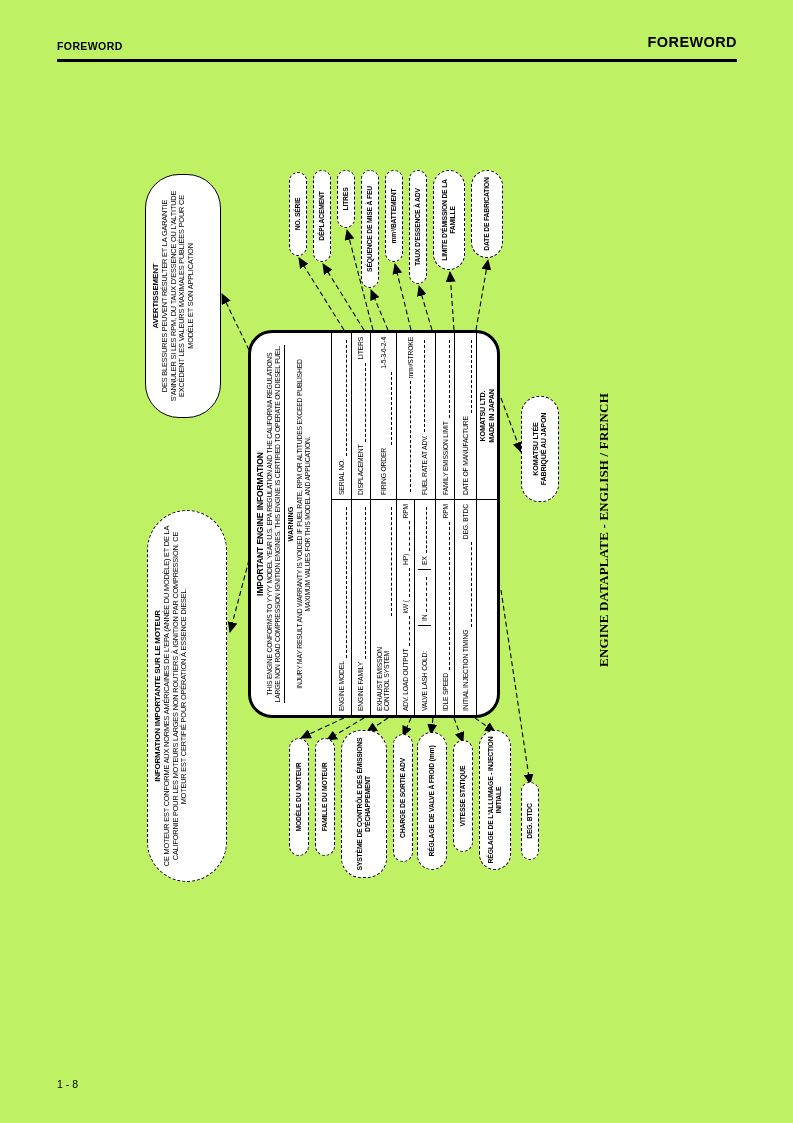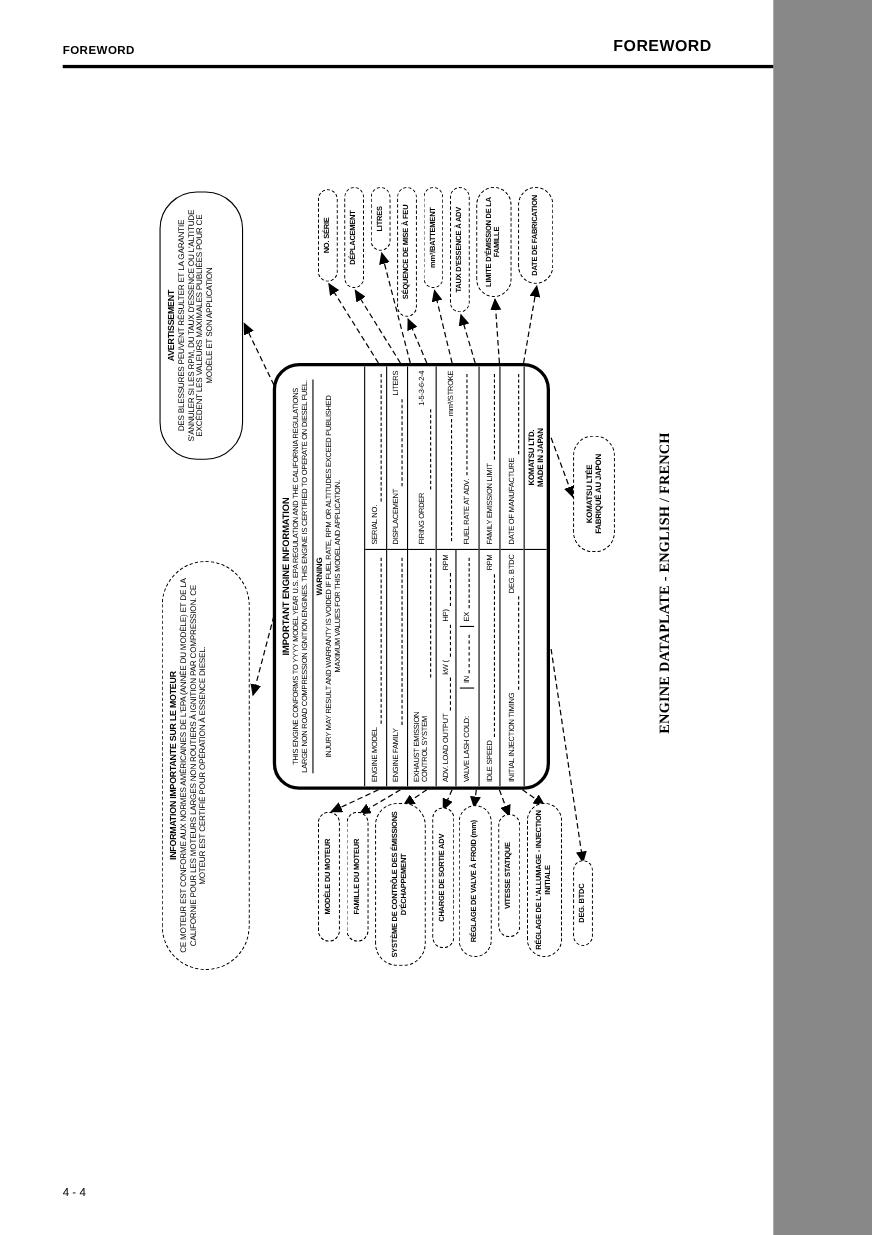--- a/index.html
+++ b/index.html
@@ -1,16 +1,16 @@
 <!DOCTYPE html>
 <html><head>
 <meta charset="utf-8">
 <style>
   html,body{margin:0;padding:0;background:#888;}
-  .page{position:relative;width:703px;height:1123px;background:#ffffff;overflow:hidden;
+  .page{position:relative;width:793px;height:1123px;background:#bef264;overflow:hidden;
         font-family:"Liberation Sans",sans-serif;color:#000;}
   
   .hdr-left{position:absolute;left:57px;top:40px;font-size:10.5px;font-weight:bold;letter-spacing:.4px;}
   .hdr-right{position:absolute;right:56px;top:34px;font-size:14.5px;font-weight:bold;letter-spacing:.4px;}
   .hdr-rule{position:absolute;left:57px;top:59px;width:680px;height:2.6px;background:#000;}
   .pageno{position:absolute;left:57px;top:1078px;font-size:10.5px;}
   
   .watermark{position:absolute;left:283px;top:141px;font-size:29px;color:#c01f1f;
              font-weight:normal;letter-spacing:.5px;z-index:50;opacity:.9;}
   
@@ -273,14 +273,14 @@
       </div>
 
     <div class="pill" style="left:388px;top:376px;width:106px;height:38px;border-radius:18px;flex-direction:column;font-size:7.2px;">
       <span>KOMATSU LTÉE</span>
       <span>FABRIQUÉ AU JAPON</span>
     </div>
 
     <div class="fig-title">ENGINE DATAPLATE - ENGLISH / FRENCH</div>
   </div>
 
-  <div class="pageno">4 - 4</div>
+  <div class="pageno">1 - 8</div>
 </div>
 
 </body></html>

